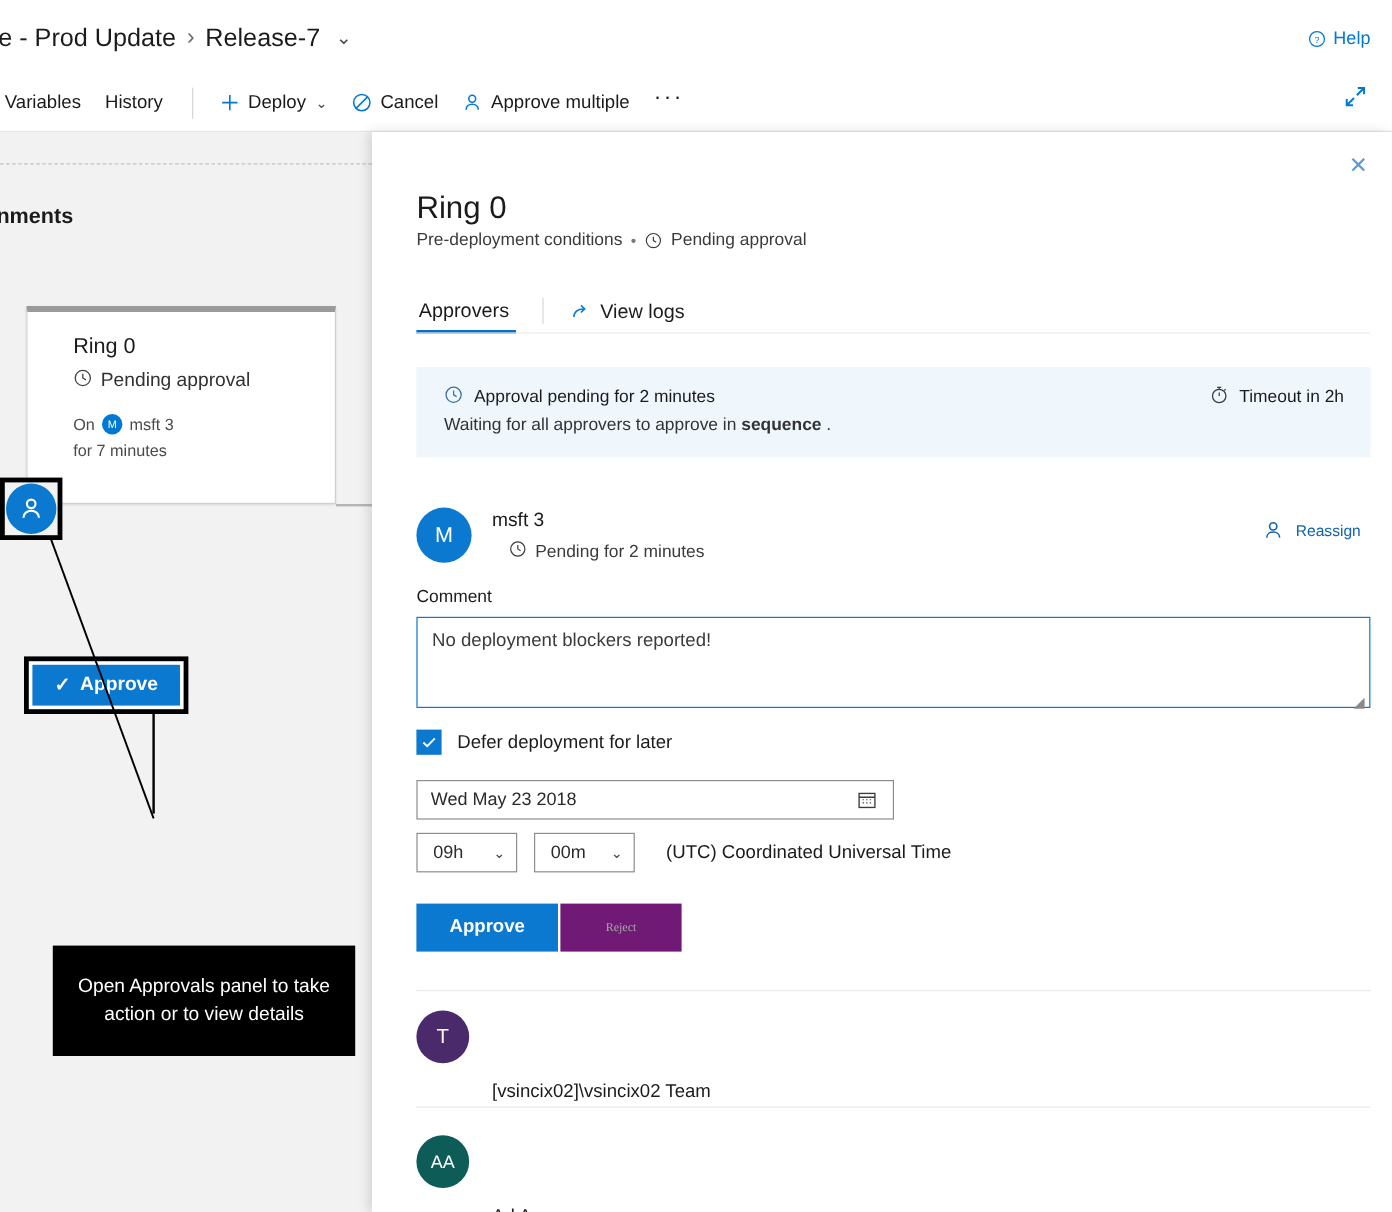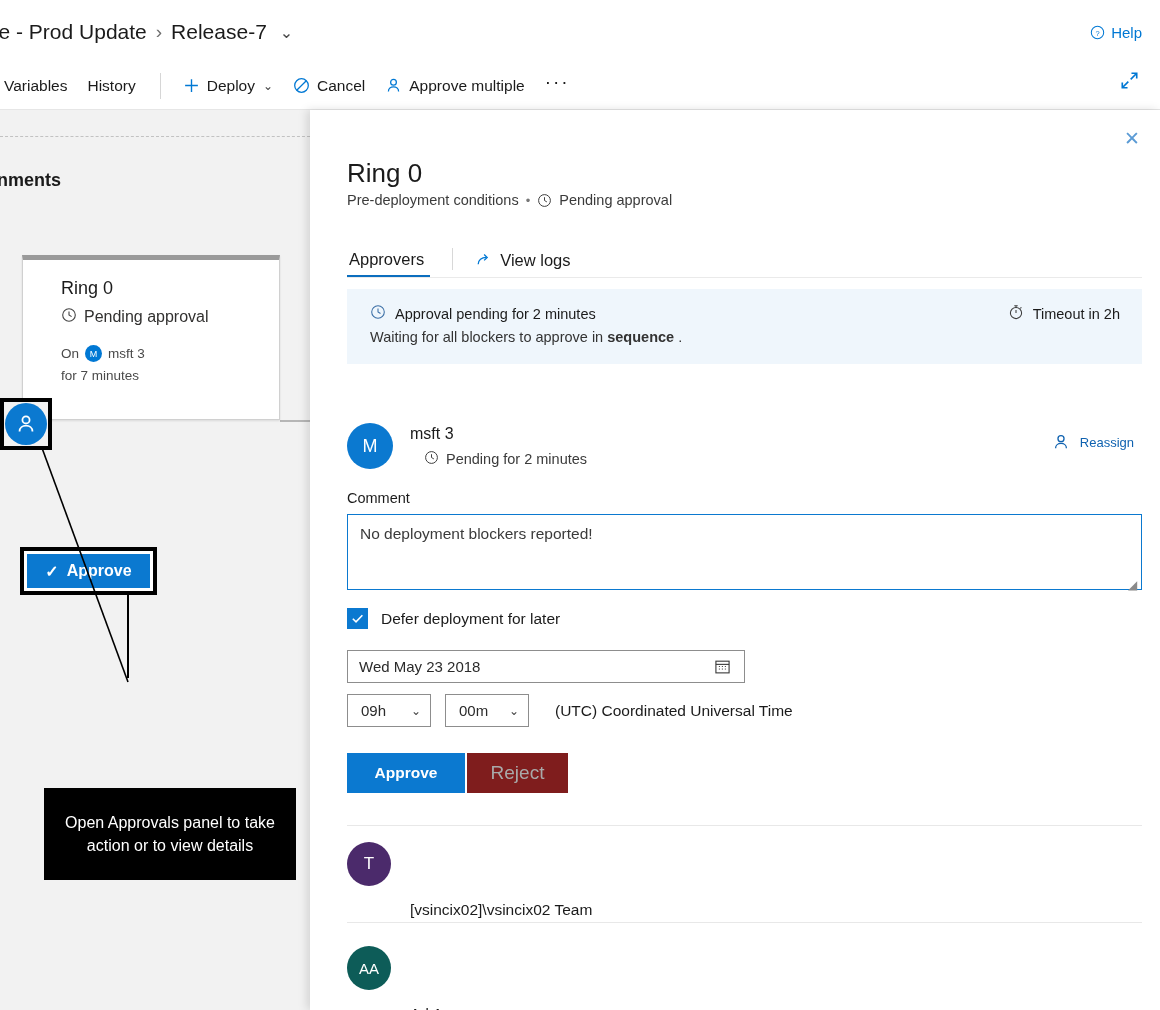--- a/index.html
+++ b/index.html
@@ -204,21 +204,21 @@
     font-size: 16.5px; color: #1b1b1b; padding-bottom: 8px; cursor: pointer;
   }
   .tab-link .ic { color: #0078d4; display: flex; }
   .tabs-underline {
     position: absolute; left: 37px; top: 167px; width: 795px; height: 1px;
     background: #eaeaea;
   }
 
   
   .banner {
-    position: absolute; left: 347px - 310px; top: 179px;
+    position: absolute; left: 347px - 310px; top: 196px;
     left: 37px; width: 795px; height: 75px;
     background: #eff6fc;
   }
   .banner-row1 {
     position: absolute; left: 23px; top: 15px;
     display: flex; align-items: center; gap: 9px;
     font-size: 14.5px; color: #1b1b1b;
   }
   .banner-row2 {
     position: absolute; left: 23px; top: 40px;
@@ -306,23 +306,23 @@
   .sel .chev { color: #444; font-size: 12px; }
   .tz-label { font-size: 15.5px; color: #1b1b1b; margin-left: 12px; }
 
   .action-row { position: absolute; left: 37px; top: 643px; display: flex; gap: 2px; }
   .btn-approve {
     width: 118px; height: 40px; background: #0b79d0; color: #fff;
     border: none; font-family: "Liberation Sans", sans-serif;
     font-size: 15.5px; font-weight: 700; cursor: pointer;
   }
   .btn-reject {
-    width: 101px; height: 40px; background: #7f1d1d; color: #a9a9a9;
-    border: none; font-family: Liberation Sans, sans-serif;
-    font-size: 19px; font-weight: 400; cursor: default;
+    width: 101px; height: 40px; background: #701a75; color: #a9a9a9;
+    border: none; font-family: Liberation Serif, serif;
+    font-size: 10px; font-weight: 400; cursor: default;
   }
 
   .hr {
     position: absolute; left: 37px; width: 795px; height: 1px; background: #e8e8e8;
   }
   .team-row { position: absolute; left: 37px; width: 795px; height: 46px; }
   .team-name {
     position: absolute; left: 63px; top: 13px;
     font-size: 15.5px; color: #1b1b1b; margin-top: 46px;
   }
@@ -481,21 +481,21 @@
       <div class="banner-row1">
         <span>
           <svg width="16" height="16" viewBox="0 0 16 16">
               <circle cx="8" cy="8" r="6.3" fill="none" stroke="#3a6ea5" stroke-width="1.05"></circle>
               <path d="M8 4.5V8l2.5 1.5" fill="none" stroke="#3a6ea5" stroke-width="1.05"></path>
             </svg>
         </span>
         <span>Approval pending for 2 minutes</span>
       </div>
       <div class="banner-row2">
-        <span>Waiting for all blockers to approve in </span><b>sequence</b><span> .</span>
+        <span>Waiting for all approvers to approve in </span><b>sequence</b><span> .</span>
       </div>
       <div class="banner-timeout">
         <span>
           <svg width="16" height="16" viewBox="0 0 16 16">
               <circle cx="8" cy="9" r="5.6" fill="none" stroke="#3b3b3b" stroke-width="1.05"></circle>
               <path d="M6.3 1.8h3.4M8 1.8v1.7M12.3 4.4l1.1-1.1" fill="none" stroke="#3b3b3b" stroke-width="1.05"></path>
               <path d="M8 6v3" fill="none" stroke="#3b3b3b" stroke-width="1.05"></path>
             </svg>
         </span>
         <span>Timeout in 2h</span>

